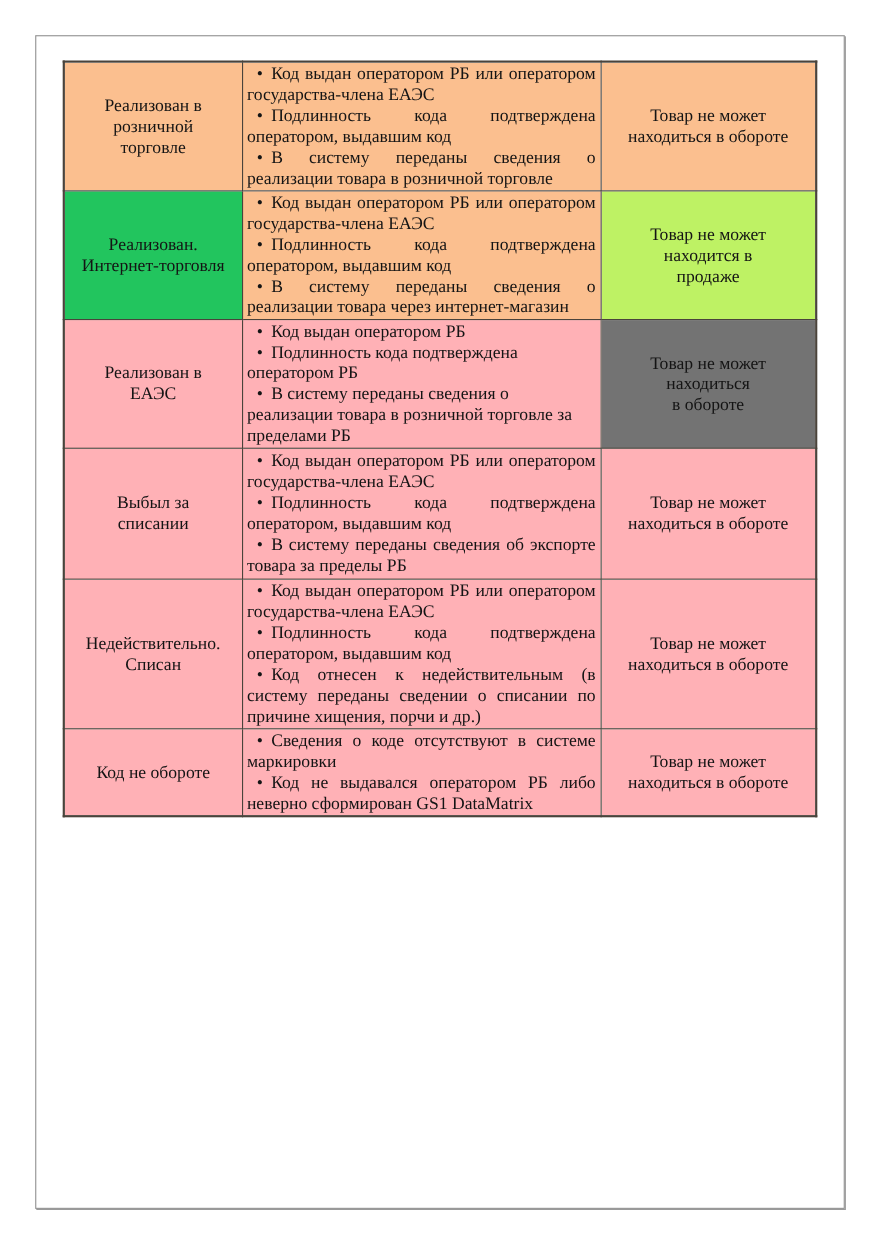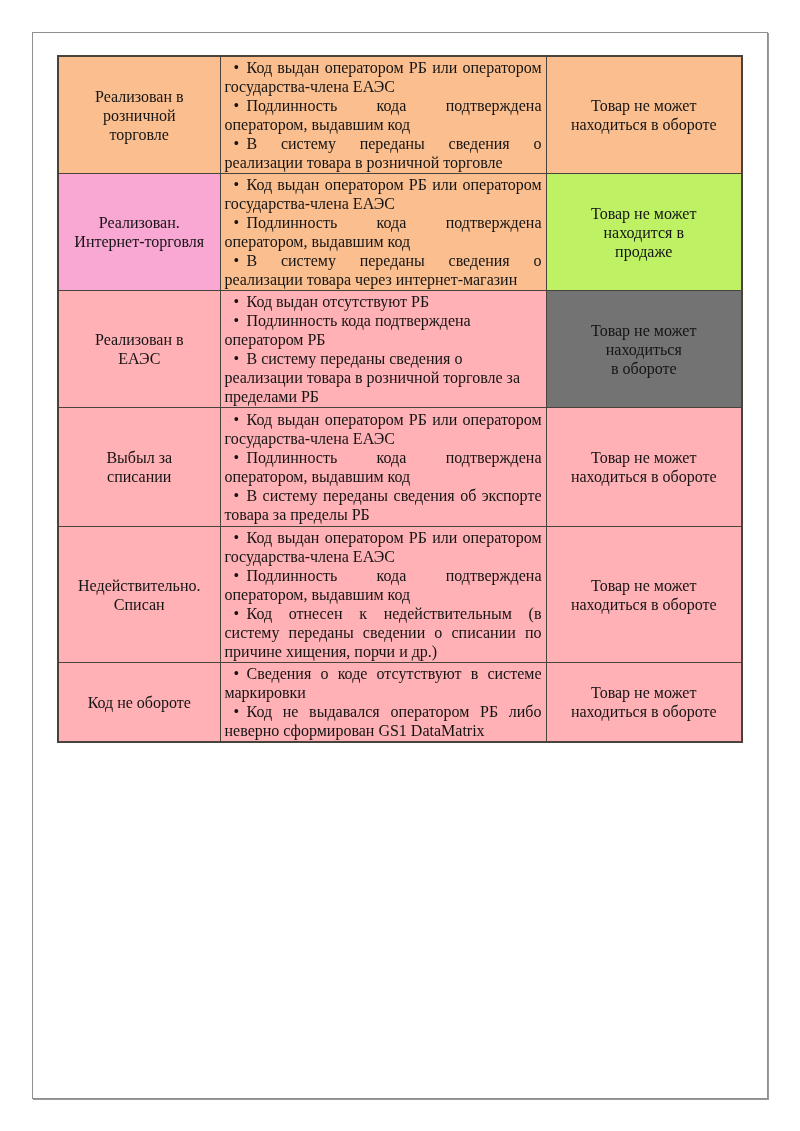--- a/index.html
+++ b/index.html
@@ -86,35 +86,35 @@
         <td class="c2" style="background-color: rgb(251, 191, 143);">
           <div class="li">Код выдан оператором РБ или оператором государства-члена ЕАЭС</div>
           <div class="li">Подлинность кода подтверждена оператором, выдавшим код</div>
           <div class="li">В систему переданы сведения о реализации товара в розничной торговле</div>
         </td>
         <td class="c3" style="background-color: rgb(251, 191, 143);">Товар не может
 находиться в обороте</td>
       </tr>
 
       <tr class="h2">
-        <td class="c1" style="background-color: #f9a8d4;">Реализован.
+        <td class="c1" style="background-color: #22c55e;">Реализован.
 Интернет-торговля</td>
         <td class="c2" style="background-color: rgb(251, 191, 143);">
           <div class="li">Код выдан оператором РБ или оператором государства-члена ЕАЭС</div>
           <div class="li">Подлинность кода подтверждена оператором, выдавшим код</div>
           <div class="li">В систему переданы сведения о реализации товара через интернет-магазин</div>
         </td>
         <td class="c3" style="background-color: #bef264;">Товар не может находится в
 продаже</td>
       </tr>
 
       <tr class="h3">
         <td class="c1" style="background-color: rgb(255, 177, 182); margin-left: 44px;">Реализован в ЕАЭС</td>
         <td class="c2 left" style="background-color: rgb(255, 177, 182);">
-          <div class="li">Код выдан отсутствуют РБ</div>
+          <div class="li">Код выдан оператором РБ</div>
           <div class="li">Подлинность кода подтверждена оператором РБ</div>
           <div class="li">В систему переданы сведения о реализации товара в розничной торговле за пределами РБ</div>
         </td>
         <td class="c3" style="background-color: #737373;">Товар не может находиться
 в обороте</td>
       </tr>
 
       <tr class="h4">
         <td class="c1" style="background-color: rgb(255, 177, 182);">Выбыл за списании</td>
         <td class="c2" style="background-color: rgb(255, 177, 182);">

